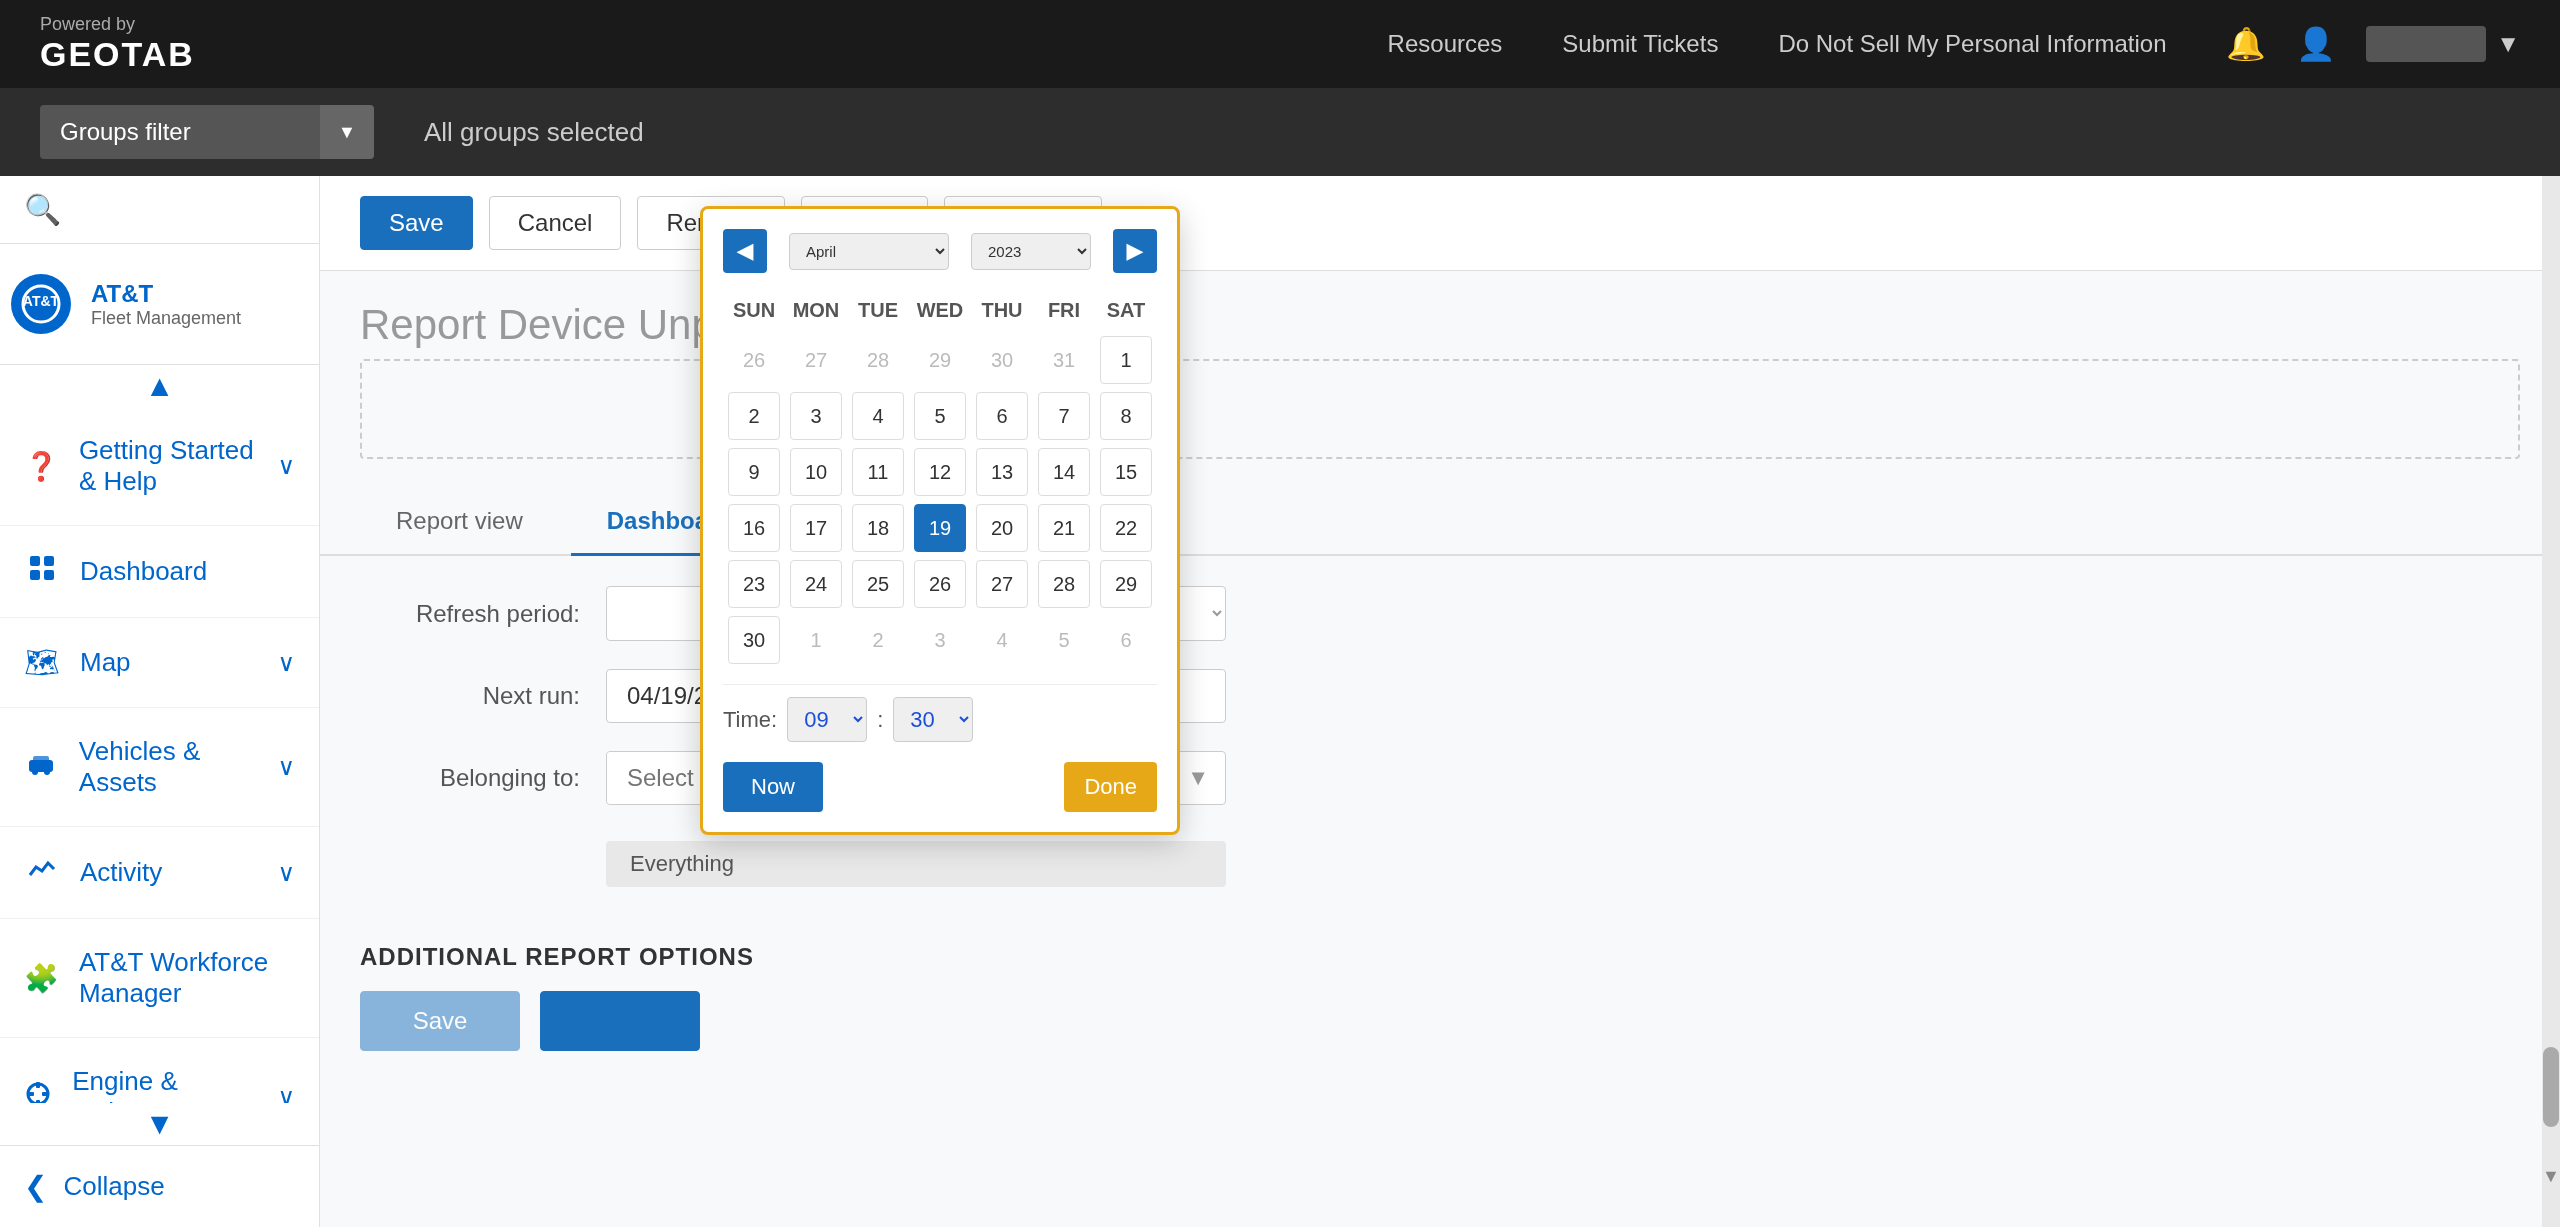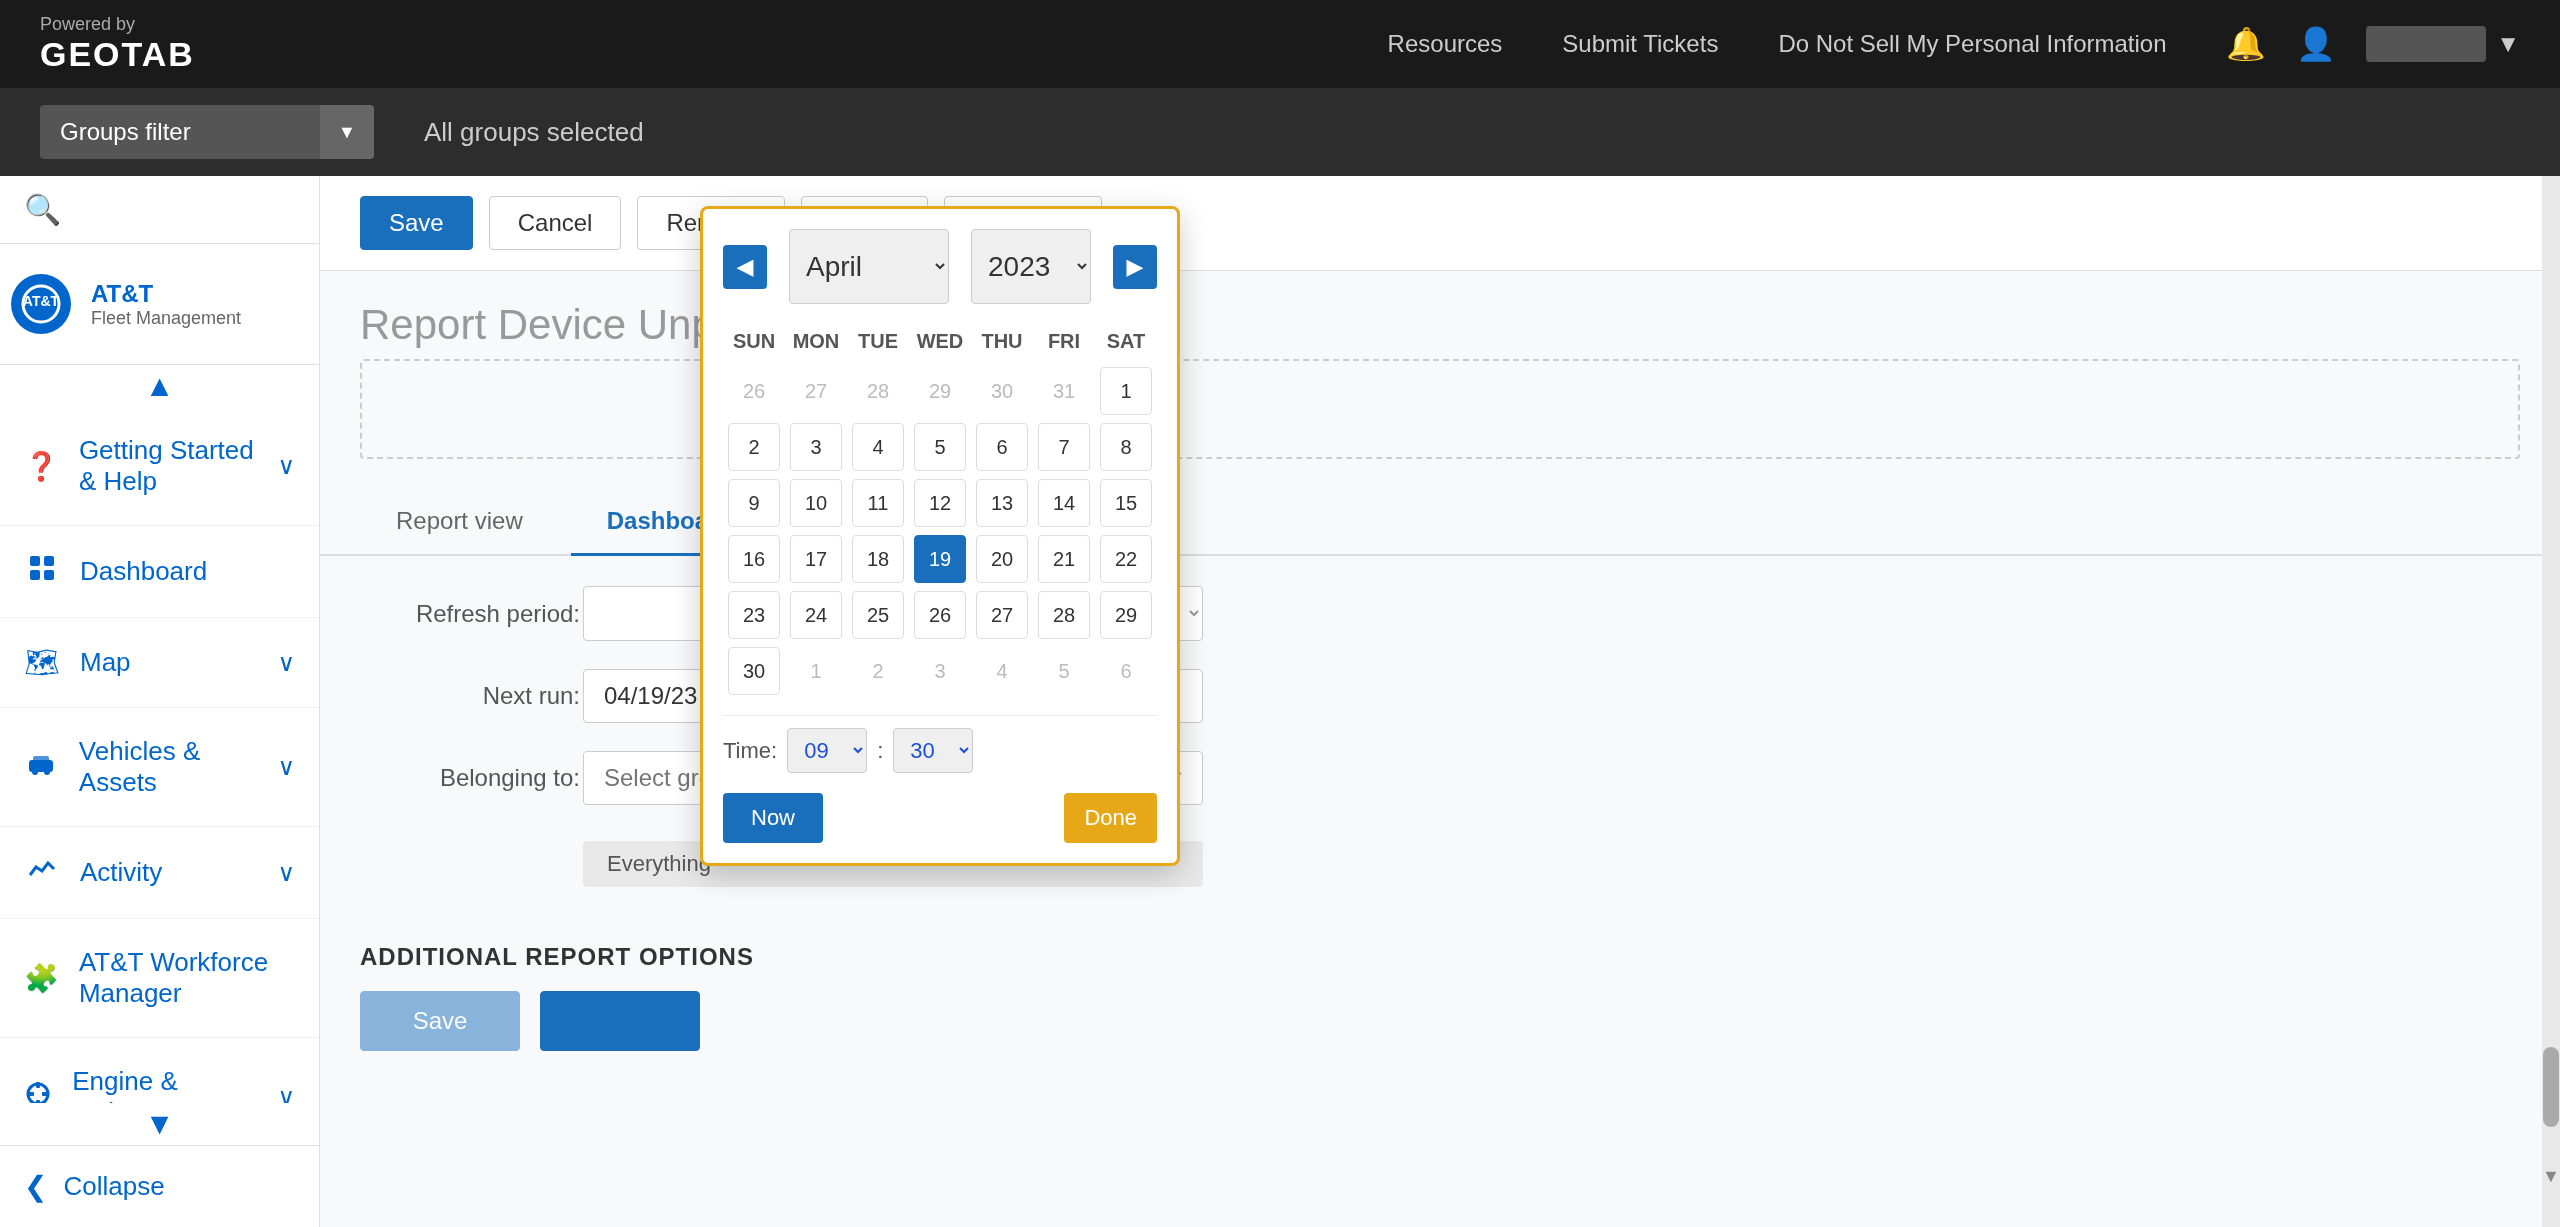--- a/index.html
+++ b/index.html
@@ -193,21 +193,21 @@
     }
 
     
     .form-section {
       padding: 0 40px;
     }
     .form-row {
       display: flex;
       align-items: center;
       margin-bottom: 28px;
-      gap: 3px;
+      gap: 26px;
     }
     .form-label {
       font-size: 24px;
       color: #555;
       width: 220px;
       text-align: right;
       flex-shrink: 0;
     }
     .form-input {
       border: 1px solid #ccc;
@@ -284,22 +284,22 @@
       border-radius: 4px;
       width: 44px;
       height: 44px;
       font-size: 22px;
       cursor: pointer;
       display: flex; align-items: center; justify-content: center;
     }
     .cal-month-select, .cal-year-select {
       border: 1px solid #ccc;
       border-radius: 4px;
-      padding: 20px 12px;
-      font-size: 28px;
+      padding: 8px 12px;
+      font-size: 15px;
       color: #333;
       cursor: pointer;
     }
     .cal-month-select { width: 160px; }
     .cal-year-select { width: 120px; }
     .cal-grid { width: 100%; border-collapse: collapse; }
     .cal-grid th {
       font-size: 20px;
       color: #555;
       font-weight: bold;

